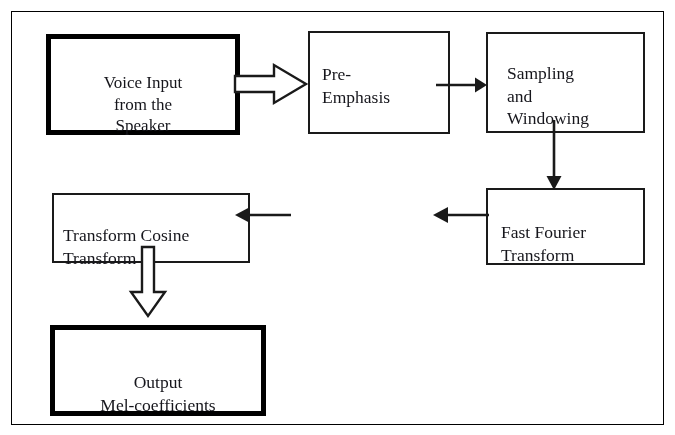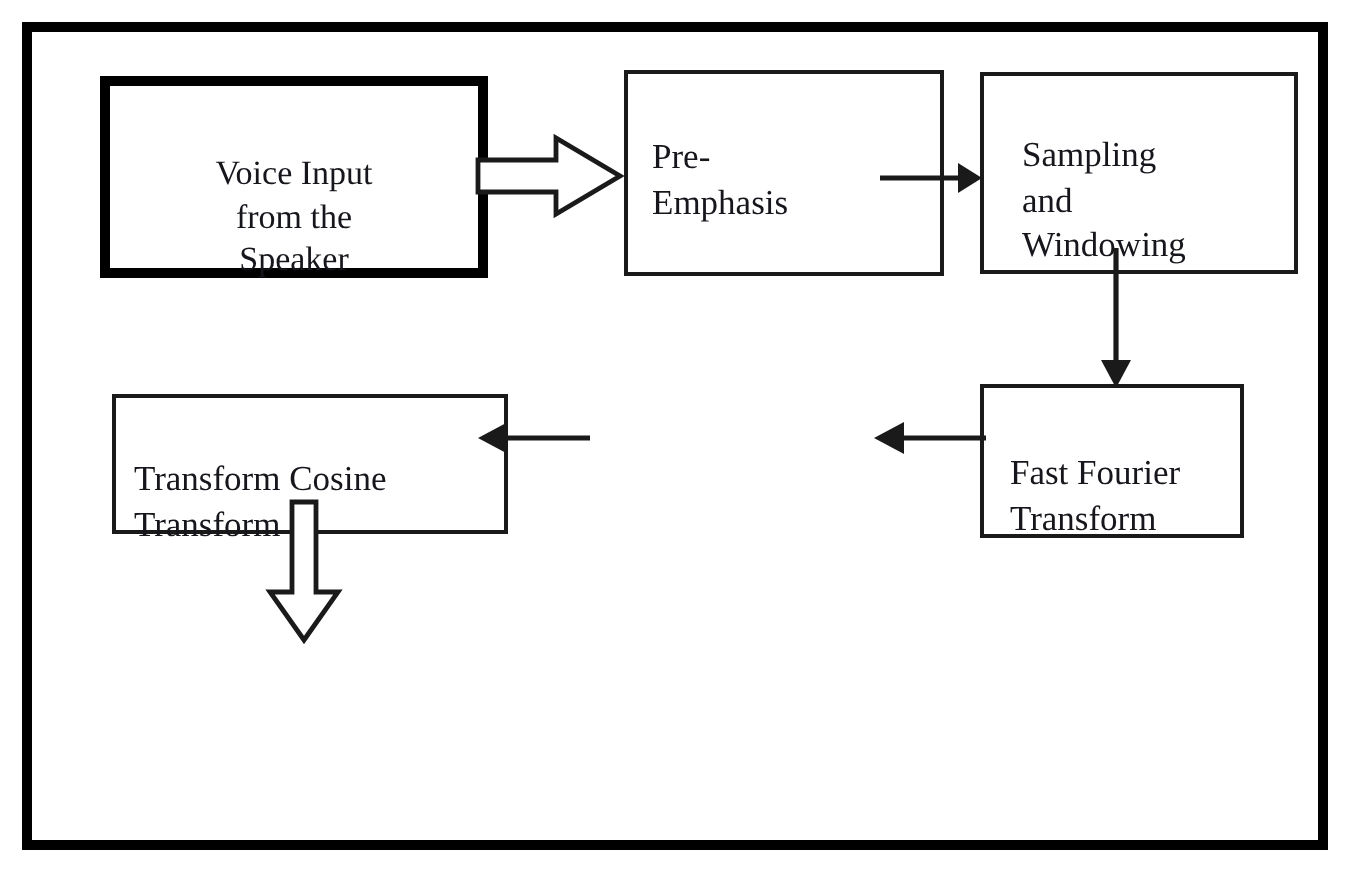--- a/index.html
+++ b/index.html
@@ -16,21 +16,21 @@
     font-family: "Liberation Serif", "DejaVu Serif", serif;
     overflow: hidden;
   }
   
   #outer-frame {
     position: absolute;
     left: 11px;
     top: 11px;
     width: 653px;
     height: 414px;
-    border: 5px solid #000000;
+    border: 1px solid #000000;
     box-sizing: border-box;
     background: #ffffff;
   }
   .node {
     position: absolute;
     box-sizing: border-box;
     background: #ffffff;
     color: #16161c;
     line-height: 1.28;
     white-space: pre-line;
@@ -51,31 +51,31 @@
   .align-center .txt { text-align: center; }
   .align-left   .txt { text-align: left; }
 
   
   #node-voice-input {
     left: 34px;  top: 22px;  width: 194px;  height: 101px;
     font-size: 17px;
     padding: 11px 10px 0 10px;
   }
   #node-pre-emphasis {
-    left: 296px; top: 19px;  width: 160px;  height: 103px;
+    left: 296px; top: 19px;  width: 142px;  height: 103px;
     font-size: 17.5px;
     padding: 8px 0 0 12px;
   }
   #node-sampling-windowing {
     left: 474px; top: 20px;  width: 159px;  height: 101px;
     font-size: 17.5px;
     padding: 6px 0 0 19px;
   }
   #node-fft {
-    left: 474px; top: 176px; width: 132px;  height: 77px;
+    left: 474px; top: 176px; width: 159px;  height: 77px;
     font-size: 17.5px;
     padding: 9px 0 0 13px;
   }
   #node-mel-filter-bank {
     left: 287px; top: 181px; width: 148px;  height: 68px;
     font-size: 17.5px;
     padding: 6px 6px 0 6px;
   }
   #node-dct {
     left: 40px;  top: 181px; width: 198px;  height: 70px;
@@ -119,20 +119,24 @@
       <span class="txt">Fast Fourier
 Transform</span>
     </div>
 
 
     <div class="node thin align-left" id="node-dct">
       <span class="txt">Transform Cosine
 Transform</span>
     </div>
 
+    <div class="node thick align-center" id="node-output">
+      <span class="txt">Output
+Mel-coefficients</span>
+    </div>
 
     <div class="conn" style="left:222px; top:48px; width:74px; height:48px;">
       <svg width="74" height="48" viewBox="0 0 74 48">
         <polygon points="1,16 40,16 40,5 72,24 40,43 40,32 1,32" fill="#ffffff" stroke="#1a1a1a" stroke-width="2.4" stroke-linejoin="miter"></polygon>
       </svg>
     </div>
 
     <div class="conn" style="left:424px; top:60px; width:52px; height:26px;">
       <svg width="52" height="26" viewBox="0 0 52 26">
         <line x1="0" y1="13" x2="41" y2="13" stroke="#1a1a1a" stroke-width="2.6"></line>

